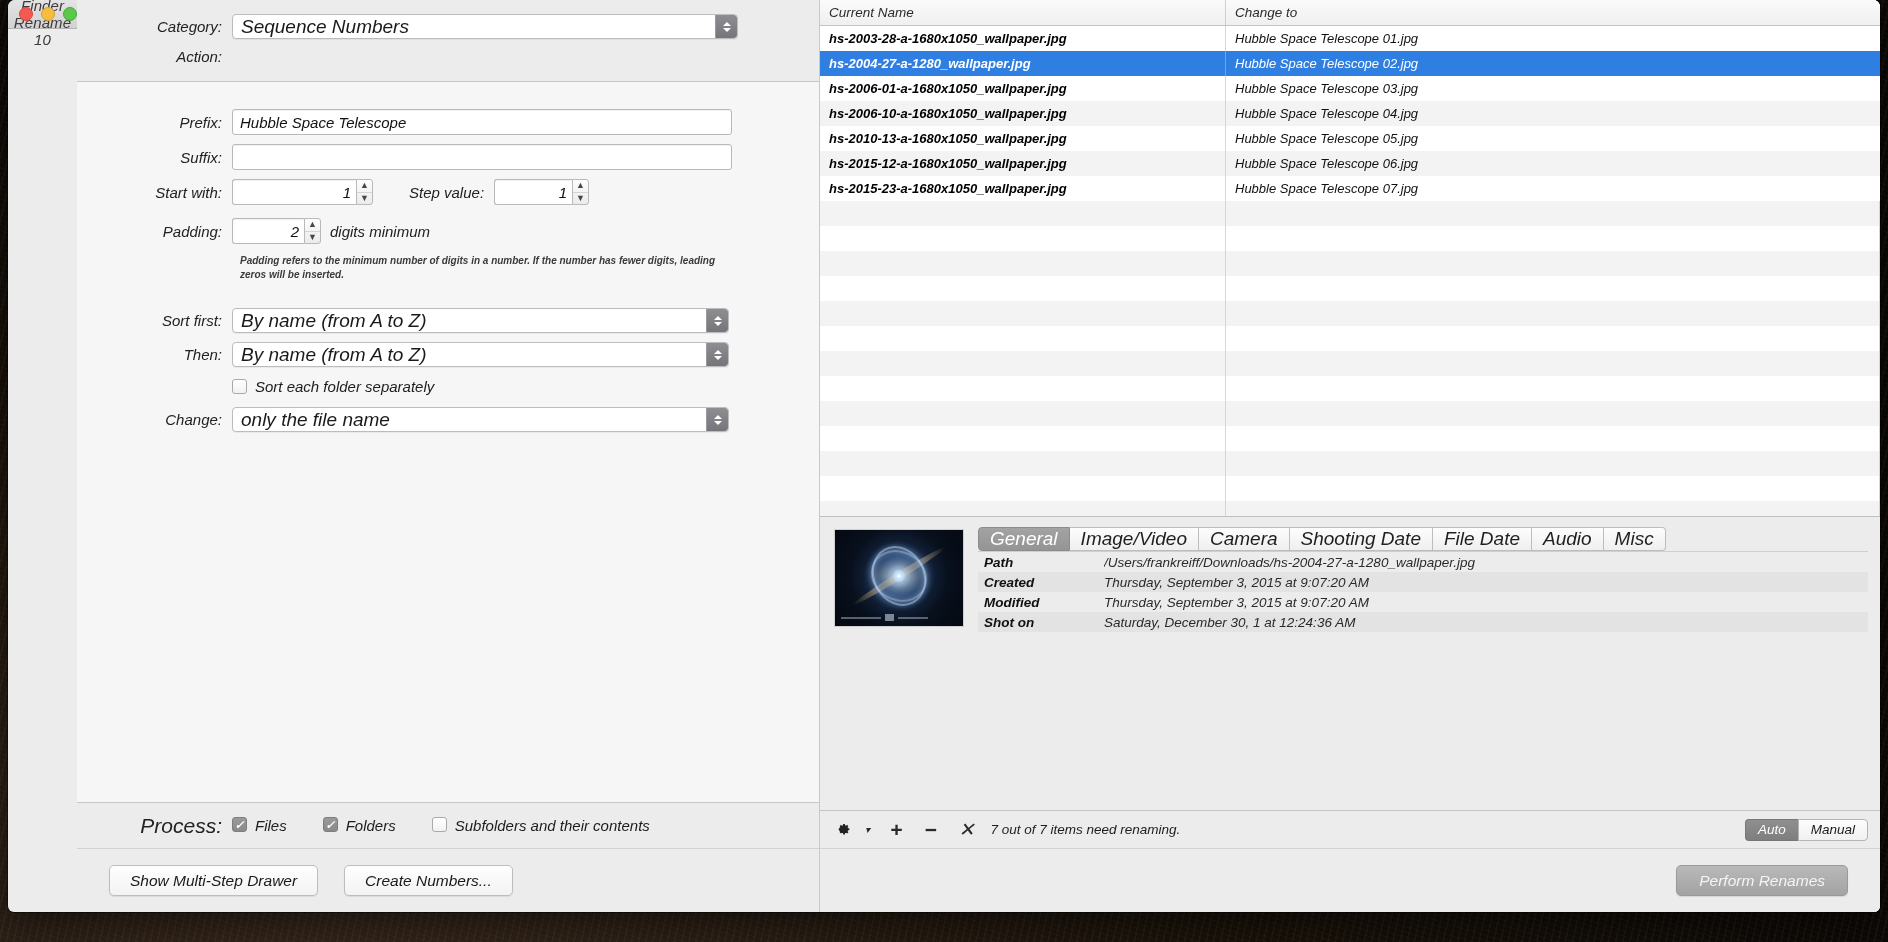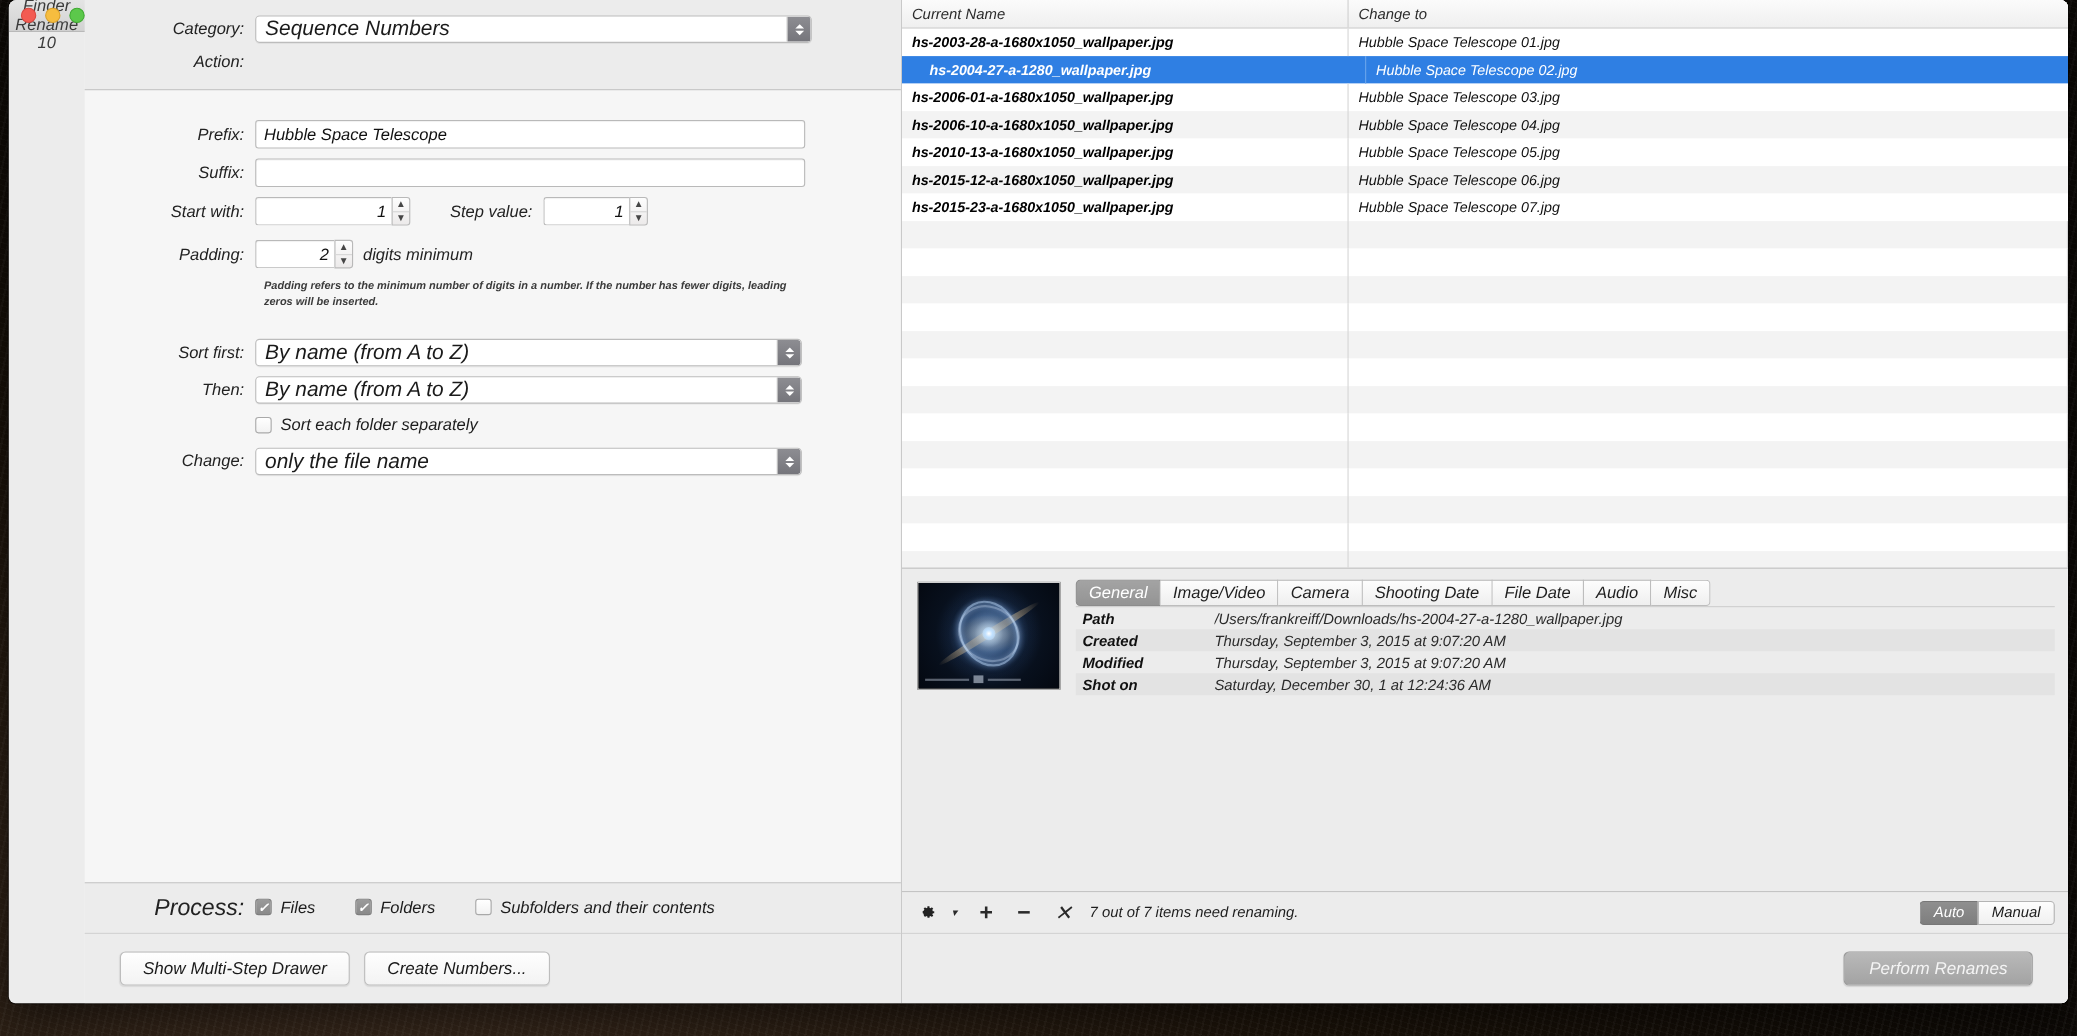--- a/index.html
+++ b/index.html
@@ -168,21 +168,21 @@
     background: #ececec;
     border-top: 1px solid #c6c6c6;
     display: flex; align-items: center;
   }
   .proc-lbl { width: 155px; text-align: right; padding-right: 10px; font-size: 21px; color: #222; }
   .proc-item { display: flex; margin-right: 36px; }
   .button-bar {
     height: 64px; flex: 0 0 64px;
     background: #ececec;
     border-top: 1px solid #d2d2d2;
-    display: flex; align-items: center; padding-left: 32px; gap: 13px;
+    display: flex; align-items: center; padding-left: 32px; gap: 26px;
   }
   .pbtn {
     height: 31px; padding: 0 20px;
     background: linear-gradient(to bottom,#fefefe,#f3f3f3);
     border: 1px solid #bdbdbd; border-radius: 5px;
     box-shadow: 0 1px 1px rgba(0,0,0,.08);
     font-size: 15.5px; color: #1a1a1a;
     display: flex; align-items: center;
   }
 
@@ -206,21 +206,21 @@
     font-weight: bold; color: #000;
     border-right: 1px solid #d6d6d6;
     white-space: nowrap; overflow: hidden;
   }
   .row .c2 {
     flex: 1; display: flex; align-items: center; padding-left: 9px;
     color: #111; white-space: nowrap; overflow: hidden;
   }
   .row.odd { background: #ffffff; }
   .row.even { background: #f3f3f3; }
-  .row.sel { background: #2f7fe3; padding-left: 16px; }
+  .row.sel { background: #2f7fe3; }
   .row.sel .c1, .row.sel .c2 { color: #fff; border-right-color: #6ba6ec; }
   .row.empty .c1, .row.empty .c2 { border-right: 1px solid #d6d6d6; }
 
   
   .info-area {
     flex: 1; display: flex; min-height: 0;
     background: #ececec; border-top: 1px solid #bfbfbf;
     padding: 10px 0 0 0;
   }
   .thumb-wrap {
@@ -267,21 +267,21 @@
   .neb-credit .s2 { width: 9px; height: 7px; background: rgba(200,210,225,.6); }
   .neb-credit .s3 { width: 30px; }
 
   .meta {
     flex: 1; min-width: 0; padding-right: 12px;
     display: flex; flex-direction: column;
   }
   .tabs { display: flex; height: 24px; flex: 0 0 24px; align-items: stretch; }
   .tab {
     display: flex; align-items: center; padding: 0 11px;
-    font-size: 15px; color: #1f1f1f;
+    font-size: 19px; color: #1f1f1f;
     background: linear-gradient(to bottom,#fdfdfd,#efefef);
     border: 1px solid #bdbdbd; border-left: none;
     border-radius: 0;
   }
   .tab:first-child { border-left: 1px solid #bdbdbd; border-radius: 4px 0 0 4px; }
   .tab:last-child { border-radius: 0 4px 4px 0; }
   .tab.active {
     background: linear-gradient(to bottom,#a3a3a3,#949494);
     color: #fff; border-color: #8c8c8c;
   }

